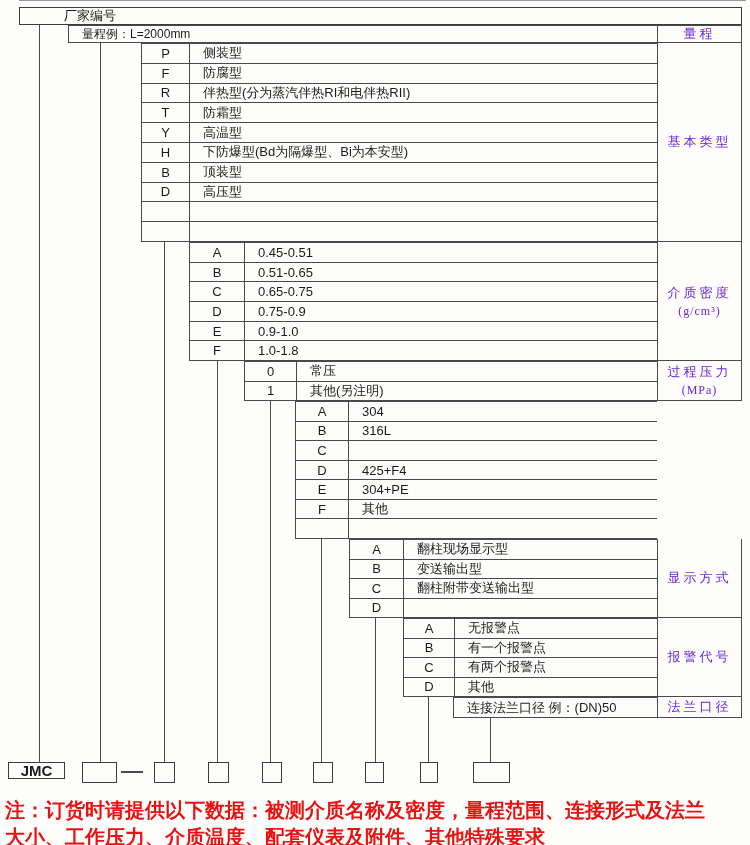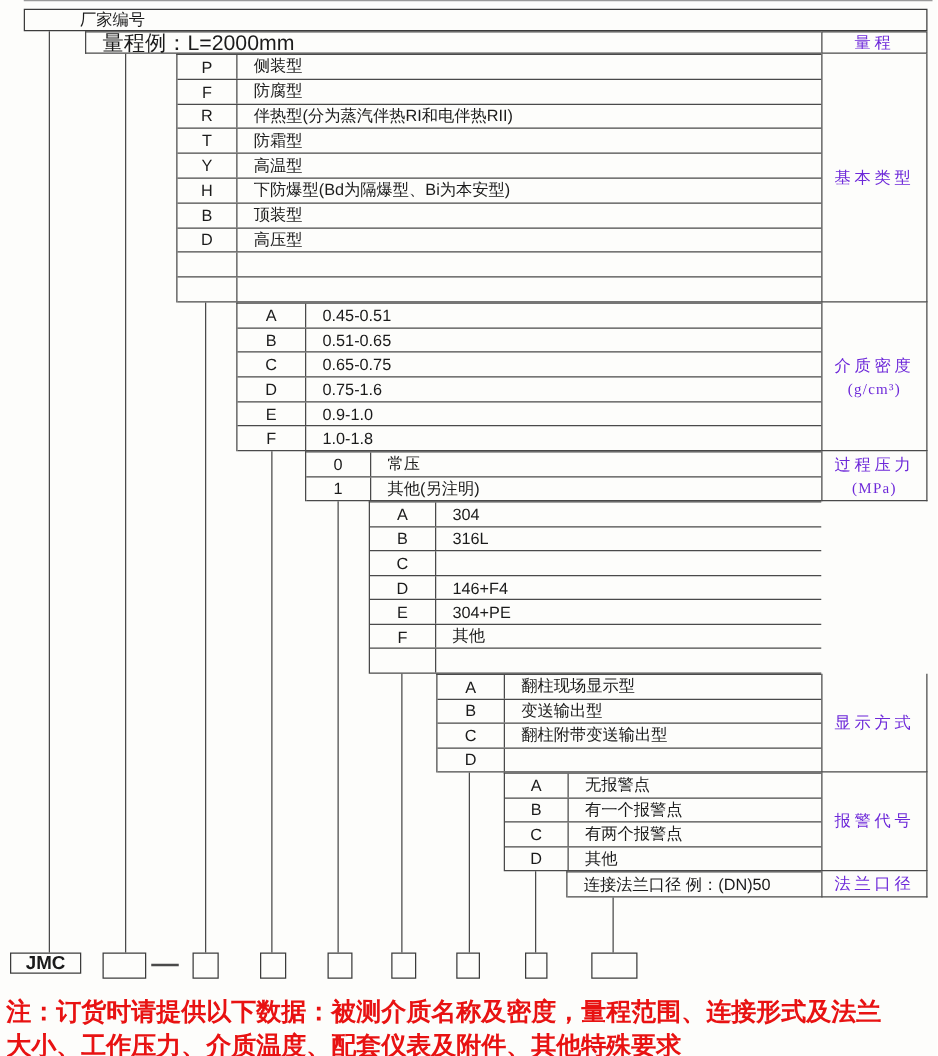--- a/index.html
+++ b/index.html
@@ -9,21 +9,21 @@
   }
   .abs{position:absolute;box-sizing:border-box;}
   .topline{left:19px;top:0;width:727px;height:1px;background:#9a9a9a;}
   .factory-box{
     left:19px;top:7px;width:723px;height:18px;border:1.5px solid #3c3c3c;
     display:flex;align-items:center;padding-left:44px;font-size:13px;
   }
   .range-row{
     left:68px;top:25px;width:589px;height:18px;
     border-left:1px solid #4a4a4a;border-top:1px solid #4a4a4a;border-bottom:1px solid #4a4a4a;
-    display:flex;align-items:center;padding-left:13px;font-size:17px;
+    display:flex;align-items:center;padding-left:13px;font-size:12px;
   }
   .sec{border-left:1px solid #4a4a4a;border-top:1px solid #4a4a4a;display:flex;flex-direction:column;}
   .sec-row{flex:1;display:flex;border-bottom:1px solid #4a4a4a;align-items:stretch;}
   .key-cell{display:flex;align-items:center;justify-content:center;border-right:1px solid #4a4a4a;font-size:13px;}
   .desc-cell{flex:1;display:flex;align-items:center;padding-left:13px;font-size:13px;white-space:nowrap;overflow:hidden;}
   .label-cell{
     border-left:1px solid #4a4a4a;border-right:1px solid #4a4a4a;border-bottom:1px solid #4a4a4a;
     display:flex;flex-direction:column;align-items:center;justify-content:center;
     font-family:"Liberation Serif","DejaVu Serif",serif;font-size:13px;color:#6d28d9;letter-spacing:3px;
   }
@@ -107,21 +107,21 @@
       <div class="sec-row" style="">
         <div class="key-cell" style="width: 54px;">B</div>
         <div class="desc-cell" style="">0.51-0.65</div>
       </div>
       <div class="sec-row" style="">
         <div class="key-cell" style="width: 54px;">C</div>
         <div class="desc-cell" style="">0.65-0.75</div>
       </div>
       <div class="sec-row" style="">
         <div class="key-cell" style="width: 54px;">D</div>
-        <div class="desc-cell" style="">0.75-1.6</div>
+        <div class="desc-cell" style="">0.75-0.9</div>
       </div>
       <div class="sec-row" style="">
         <div class="key-cell" style="width: 54px;">E</div>
         <div class="desc-cell" style="">0.9-1.0</div>
       </div>
       <div class="sec-row" style="">
         <div class="key-cell" style="width: 54px;">F</div>
         <div class="desc-cell" style="">1.0-1.8</div>
       </div>
     </div>
@@ -142,21 +142,21 @@
       </div>
       <div class="sec-row" style="">
         <div class="key-cell" style="width: 52px;">B</div>
         <div class="desc-cell" style="">316L</div>
       </div>
       <div class="sec-row" style="">
         <div class="key-cell" style="width: 52px;">C</div>
       </div>
       <div class="sec-row" style="">
         <div class="key-cell" style="width: 52px;">D</div>
-        <div class="desc-cell" style="">146+F4</div>
+        <div class="desc-cell" style="">425+F4</div>
       </div>
       <div class="sec-row" style="">
         <div class="key-cell" style="width: 52px;">E</div>
         <div class="desc-cell" style="">304+PE</div>
       </div>
       <div class="sec-row" style="">
         <div class="key-cell" style="width: 52px;">F</div>
         <div class="desc-cell" style="">其他</div>
       </div>
       <div class="sec-row" style="">

